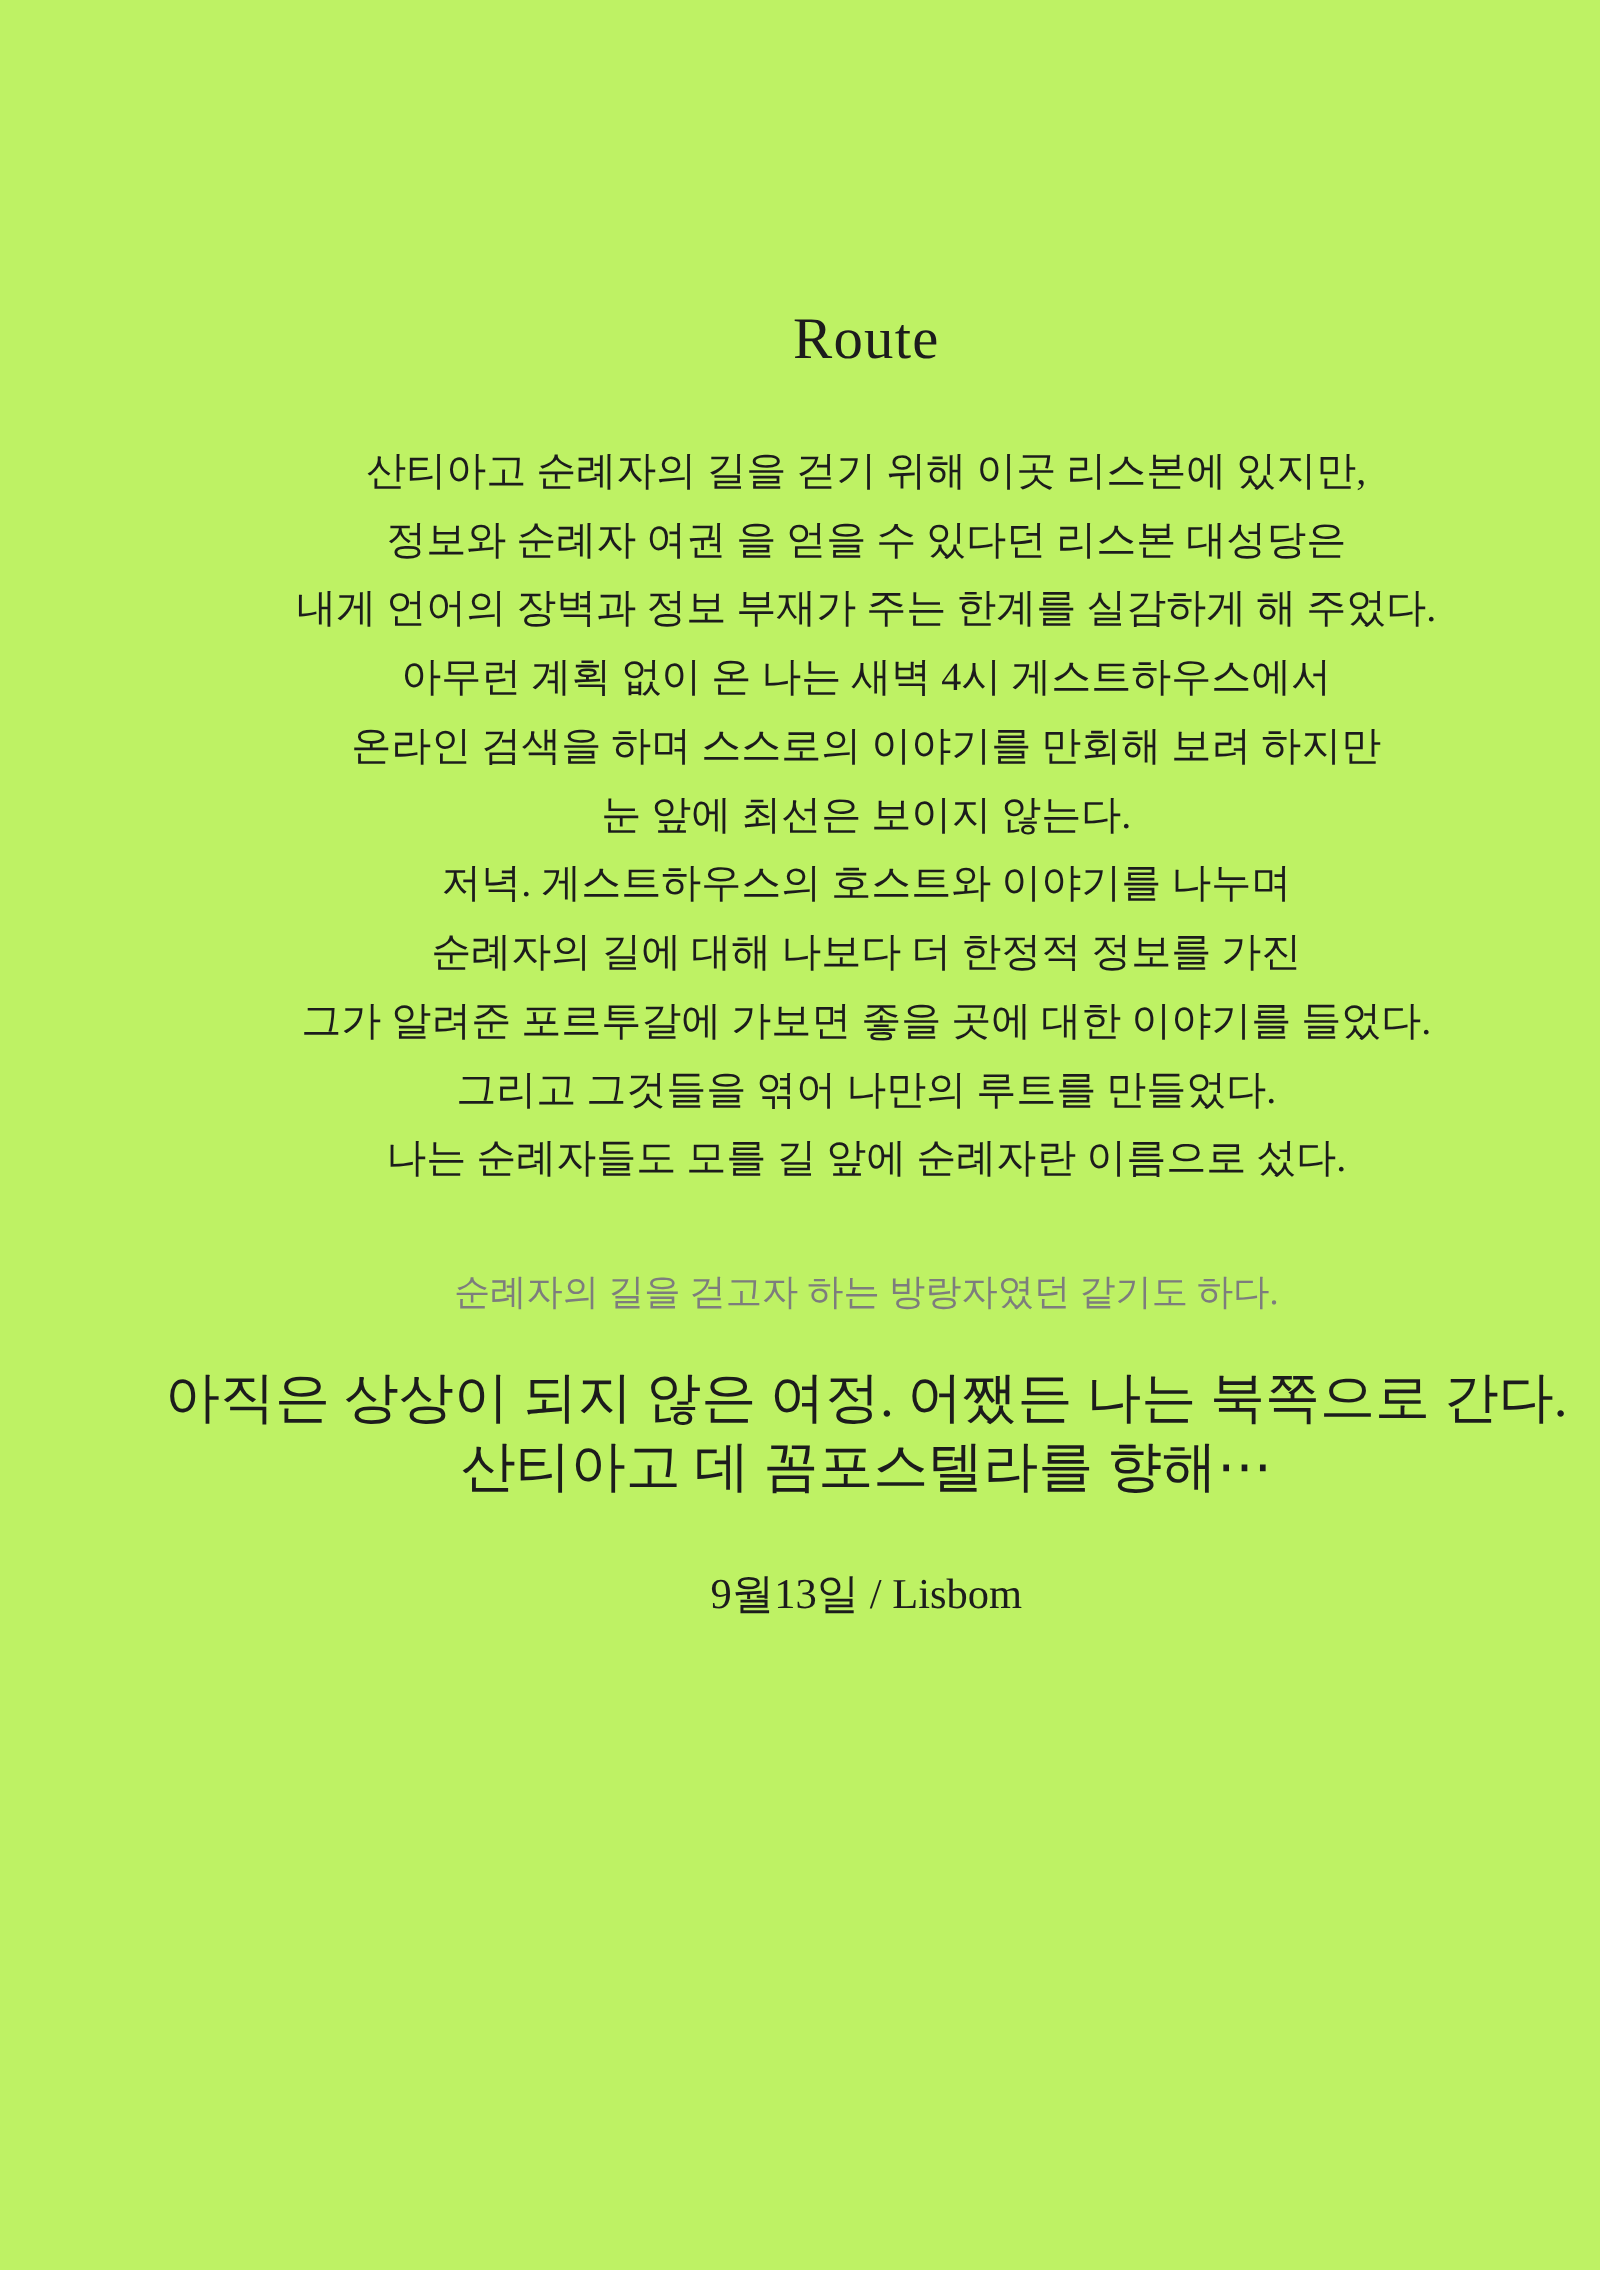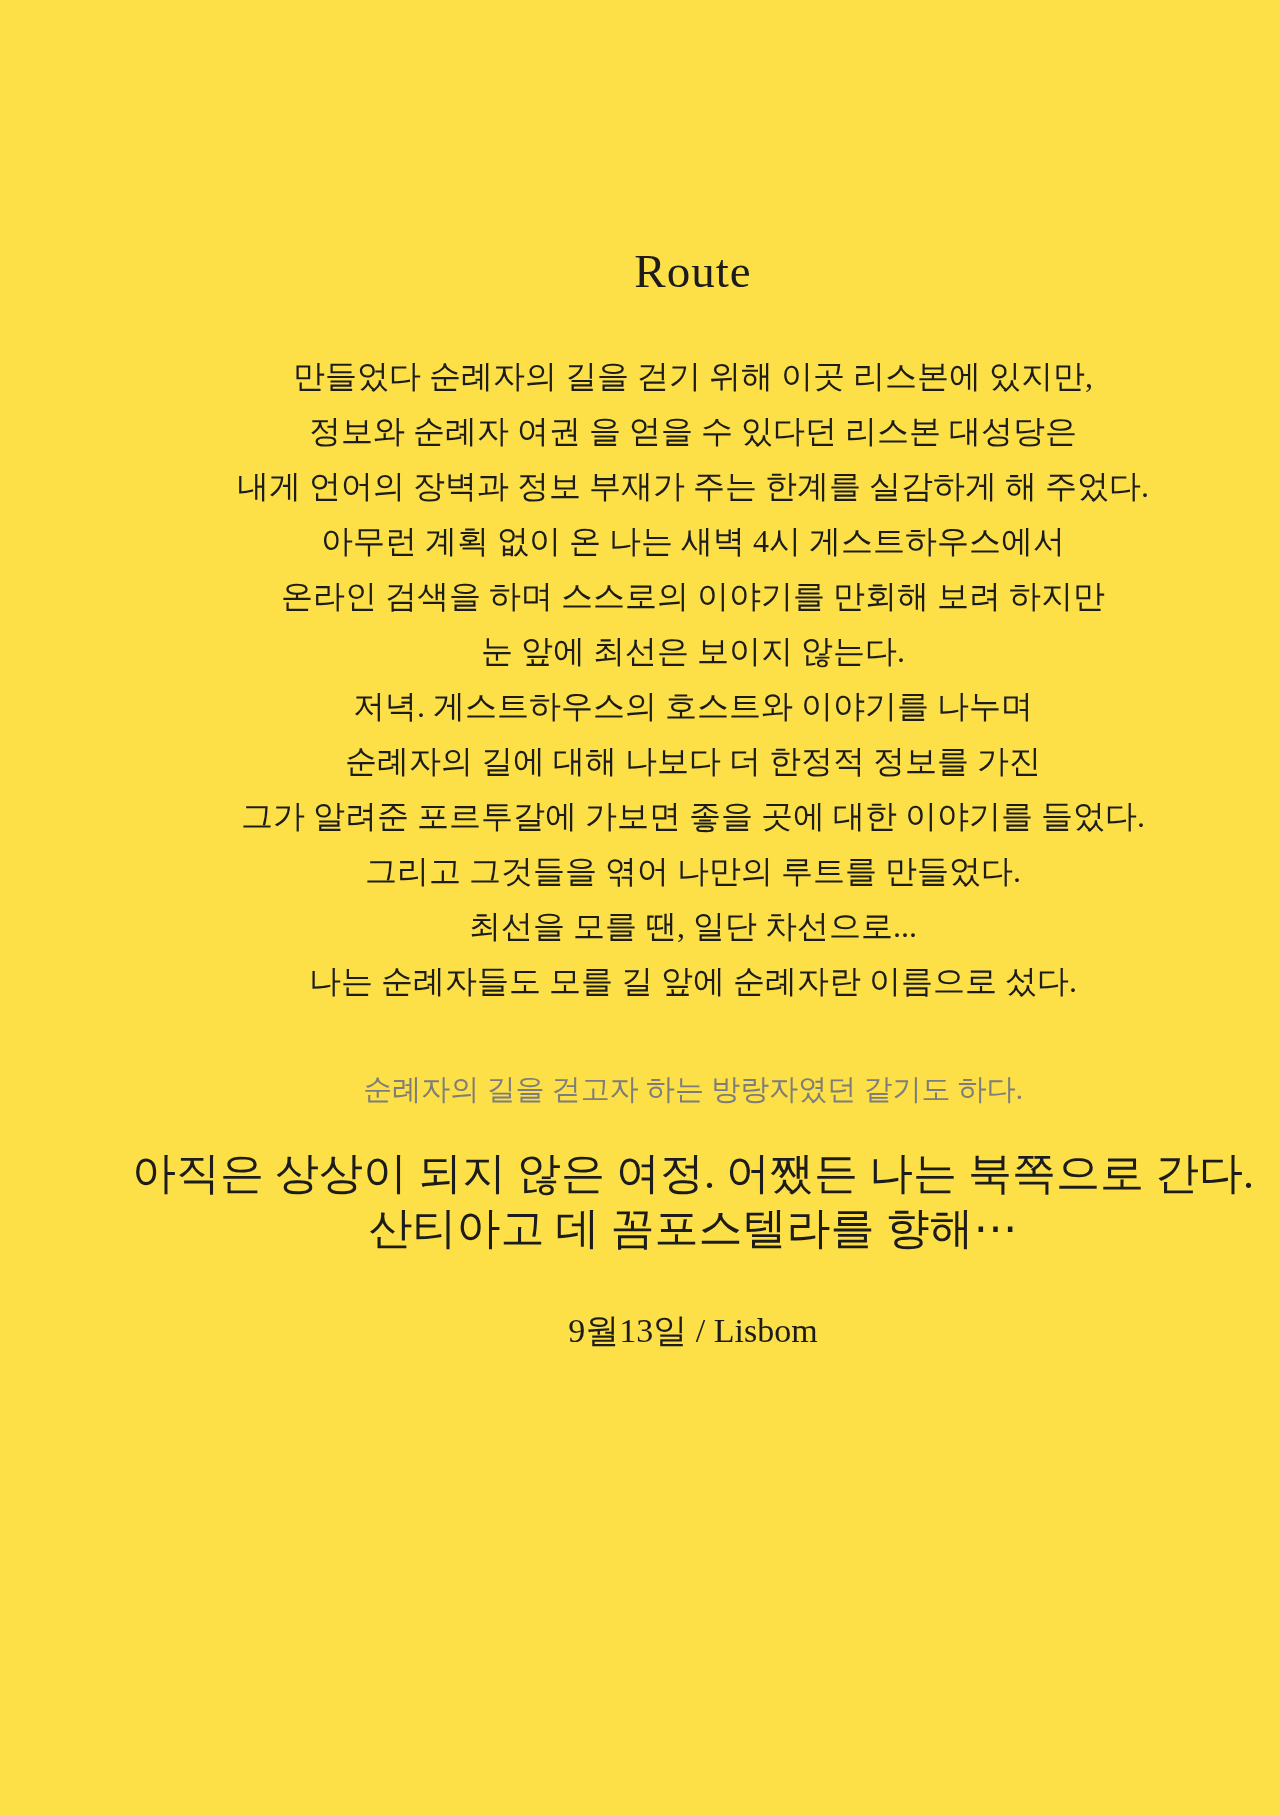--- a/index.html
+++ b/index.html
@@ -11,21 +11,21 @@
     width: 1280px;
     height: 1816px;
     overflow: hidden;
     font-family: "Liberation Serif", "DejaVu Serif", serif;
     color: #1c1c1c;
   }
   .page {
     position: relative;
     width: 1280px;
     height: 1816px;
-    background: #fde047;
+    background: #bef264;
     
     padding-left: 106px;
     box-sizing: border-box;
     text-align: center;
   }
   .title {
     margin: 0;
     padding-top: 243px;
     font-size: 47px;
     font-weight: 400;
@@ -71,31 +71,30 @@
   }
 </style>
 </head>
 <body>
 
 <div class="page">
 
   <h1 class="title">Route</h1>
 
   <div class="poem">
-    <div class="line">만들었다 순례자의 길을 걷기 위해 이곳 리스본에 있지만,</div>
+    <div class="line">산티아고 순례자의 길을 걷기 위해 이곳 리스본에 있지만,</div>
     <div class="line">정보와 순례자 여권 을 얻을 수 있다던 리스본 대성당은</div>
     <div class="line">내게 언어의 장벽과 정보 부재가 주는 한계를 실감하게 해 주었다.</div>
     <div class="line">아무런 계획 없이 온 나는 새벽 4시 게스트하우스에서</div>
     <div class="line">온라인 검색을 하며 스스로의 이야기를 만회해 보려 하지만</div>
     <div class="line">눈 앞에 최선은 보이지 않는다.</div>
     <div class="line">저녁. 게스트하우스의 호스트와 이야기를 나누며</div>
     <div class="line">순례자의 길에 대해 나보다 더 한정적 정보를 가진</div>
     <div class="line">그가 알려준 포르투갈에 가보면 좋을 곳에 대한 이야기를 들었다.</div>
     <div class="line">그리고 그것들을 엮어 나만의 루트를 만들었다.</div>
-    <div class="line">최선을 모를 땐, 일단 차선으로...</div>
     <div class="line">나는 순례자들도 모를 길 앞에 순례자란 이름으로 섰다.</div>
   </div>
 
   <div class="highlight-line">순례자의 길을 걷고자 하는 방랑자였던 같기도 하다.</div>
 
   <div class="closing">
     <div class="line">아직은 상상이 되지 않은 여정. 어쨌든 나는 북쪽으로 간다.</div>
     <div class="line">산티아고 데 꼼포스텔라를 향해⋯</div>
   </div>
 

